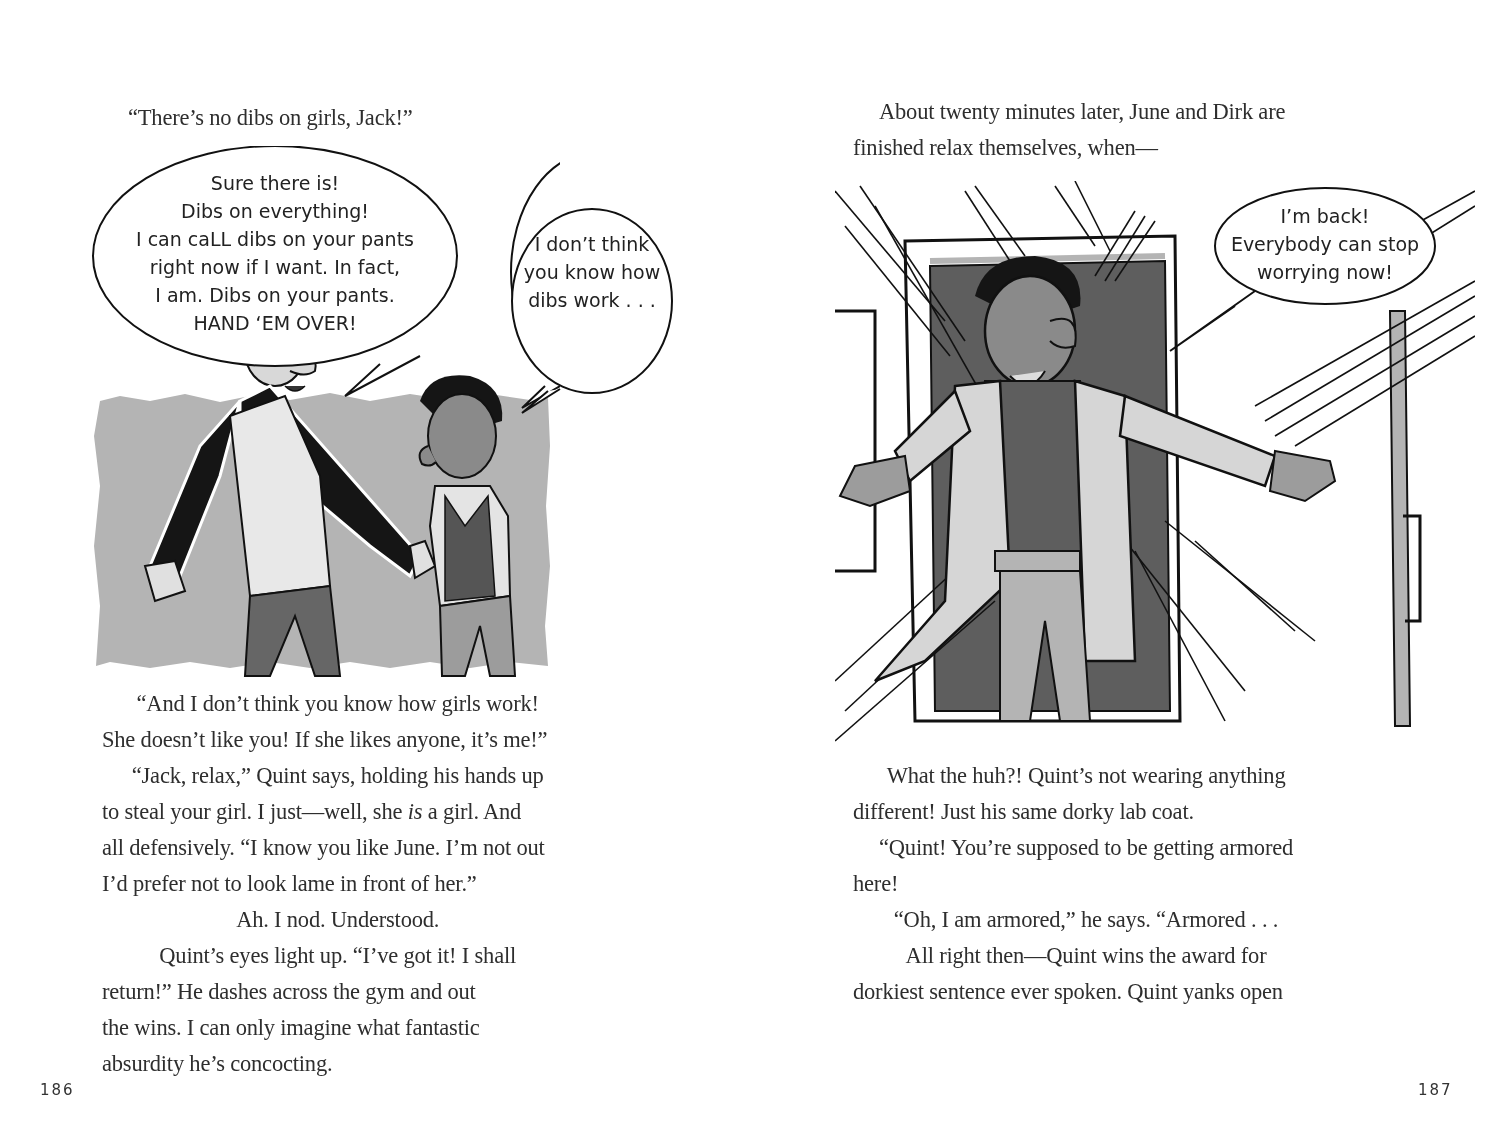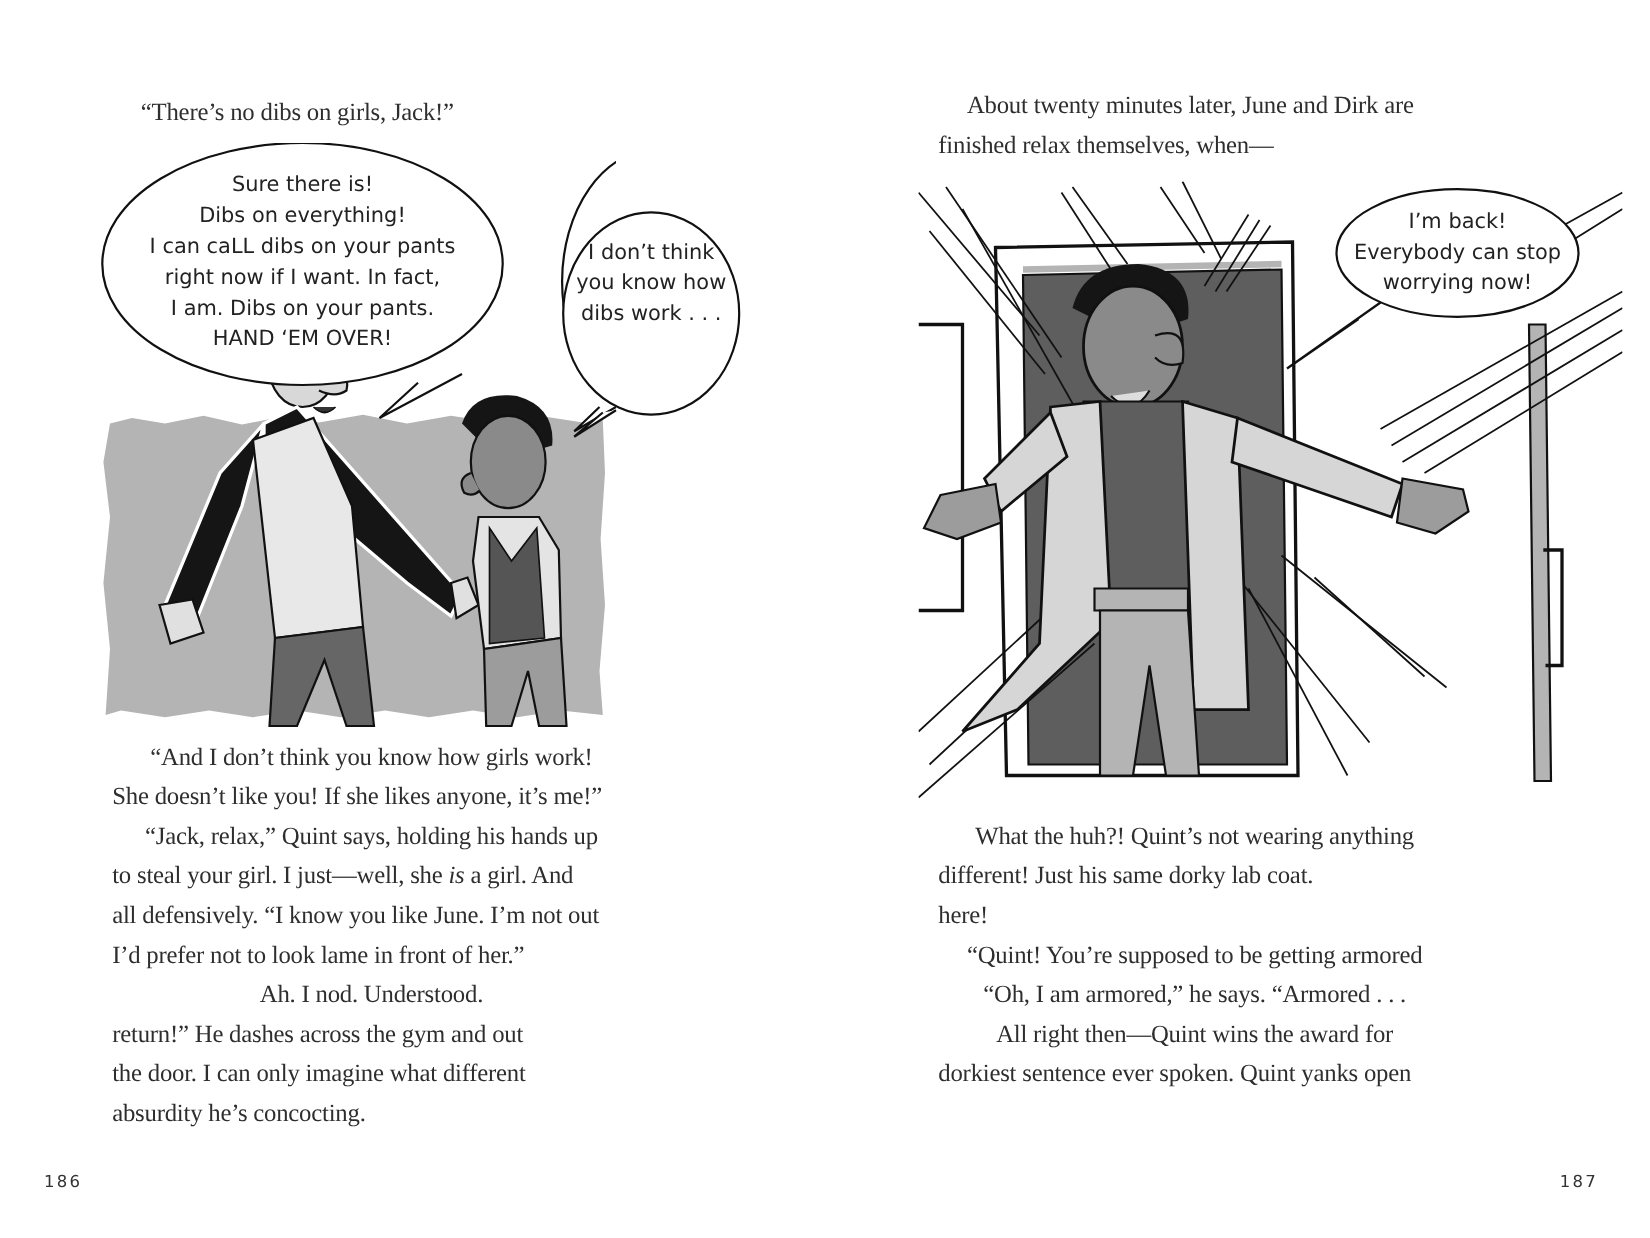--- a/index.html
+++ b/index.html
@@ -1,18 +1,18 @@
 <!DOCTYPE html>
 <html><head>
 <meta charset="utf-8">
 <style>
   html, body { margin: 0; padding: 0; background: #ffffff; }
   body { width: 1500px; height: 1125px; position: relative; overflow: hidden;
          font-family: "DejaVu Serif", "Liberation Serif", serif; color: #2b2b2b; }
-  .page { position: absolute; top: 0; height: 922px; width: 750px; }
+  .page { position: absolute; top: 16px; height: 922px; width: 750px; }
   .page.left { left: 0; }
   .page.right { left: 750px; }
   .para { position: absolute; font-size: 22.5px; line-height: 36px; letter-spacing: -0.2px;
           white-space: nowrap; font-family: "Liberation Serif", "DejaVu Serif", serif; color: #2e2e2e; }
   .para .line { display: block; height: 36px; }
   .para .indent { padding-left: 26px; text-align: center; }
   .page-number { position: absolute; font-family: "DejaVu Sans", sans-serif; font-size: 15px;
                  color: #333; letter-spacing: 2px; }
   .art { position: absolute; }
   .bubble-text { font-family: "DejaVu Sans", sans-serif; font-size: 19px; fill: #222; }
@@ -79,22 +79,23 @@
   </svg>
 
   <div class="para" style="left:102px; top:670px;">
     <span class="line indent">“And I don’t think you know how girls work!</span>
     <span class="line">She doesn’t like you! If she likes anyone, it’s me!”</span>
     <span class="line indent">“Jack, relax,” Quint says, holding his hands up</span>
     <span class="line"><span>to steal your girl. I just—well, she </span><em>is</em><span> a girl. And</span></span>
     <span class="line">all defensively. “I know you like June. I’m not out</span>
     <span class="line">I’d prefer not to look lame in front of her.”</span>
     <span class="line indent">Ah. I nod. Understood.</span>
+    <span class="line indent">Quint’s eyes light up. “I’ve got it! I shall</span>
     <span class="line">return!” He dashes across the gym and out</span>
-    <span class="line">the door. I can only imagine what different</span>
+    <span class="line">the wins. I can only imagine what fantastic</span>
     <span class="line">absurdity he’s concocting.</span>
   </div>
 
   <div class="page-number" style="left:40px; top:1065px;">186</div>
 </div>
 
 <div class="page right">
 
   <div class="para" style="left:103px; top:78px;">
     <span class="line indent">About twenty minutes later, June and Dirk are</span>
@@ -160,21 +161,21 @@
       <ellipse cx="490" cy="65" rx="110" ry="58" fill="#fff" stroke="#111" stroke-width="2"></ellipse>
       <text class="bubble-text" text-anchor="middle" x="490" y="42">I’m back!</text>
       <text class="bubble-text" text-anchor="middle" x="490" y="70">Everybody can stop</text>
       <text class="bubble-text" text-anchor="middle" x="490" y="98">worrying now!</text>
     </g>
   </svg>
 
   <div class="para" style="left:103px; top:742px;">
     <span class="line indent">What the huh?!  Quint’s not wearing anything</span>
     <span class="line">different! Just his same dorky lab coat.</span>
+    <span class="line indent">“Quint! You’re supposed to be getting armored</span>
     <span class="line">here!</span>
-    <span class="line indent">“Quint! You’re supposed to be getting armored</span>
     <span class="line indent">“Oh, I am armored,” he says. “Armored . . .</span>
     <span class="line indent">All right then—Quint wins the award for</span>
     <span class="line">dorkiest sentence ever spoken. Quint yanks open</span>
   </div>
 
   <div class="page-number" style="left:668px; top:1065px;">187</div>
 </div>
 
 </body></html>

